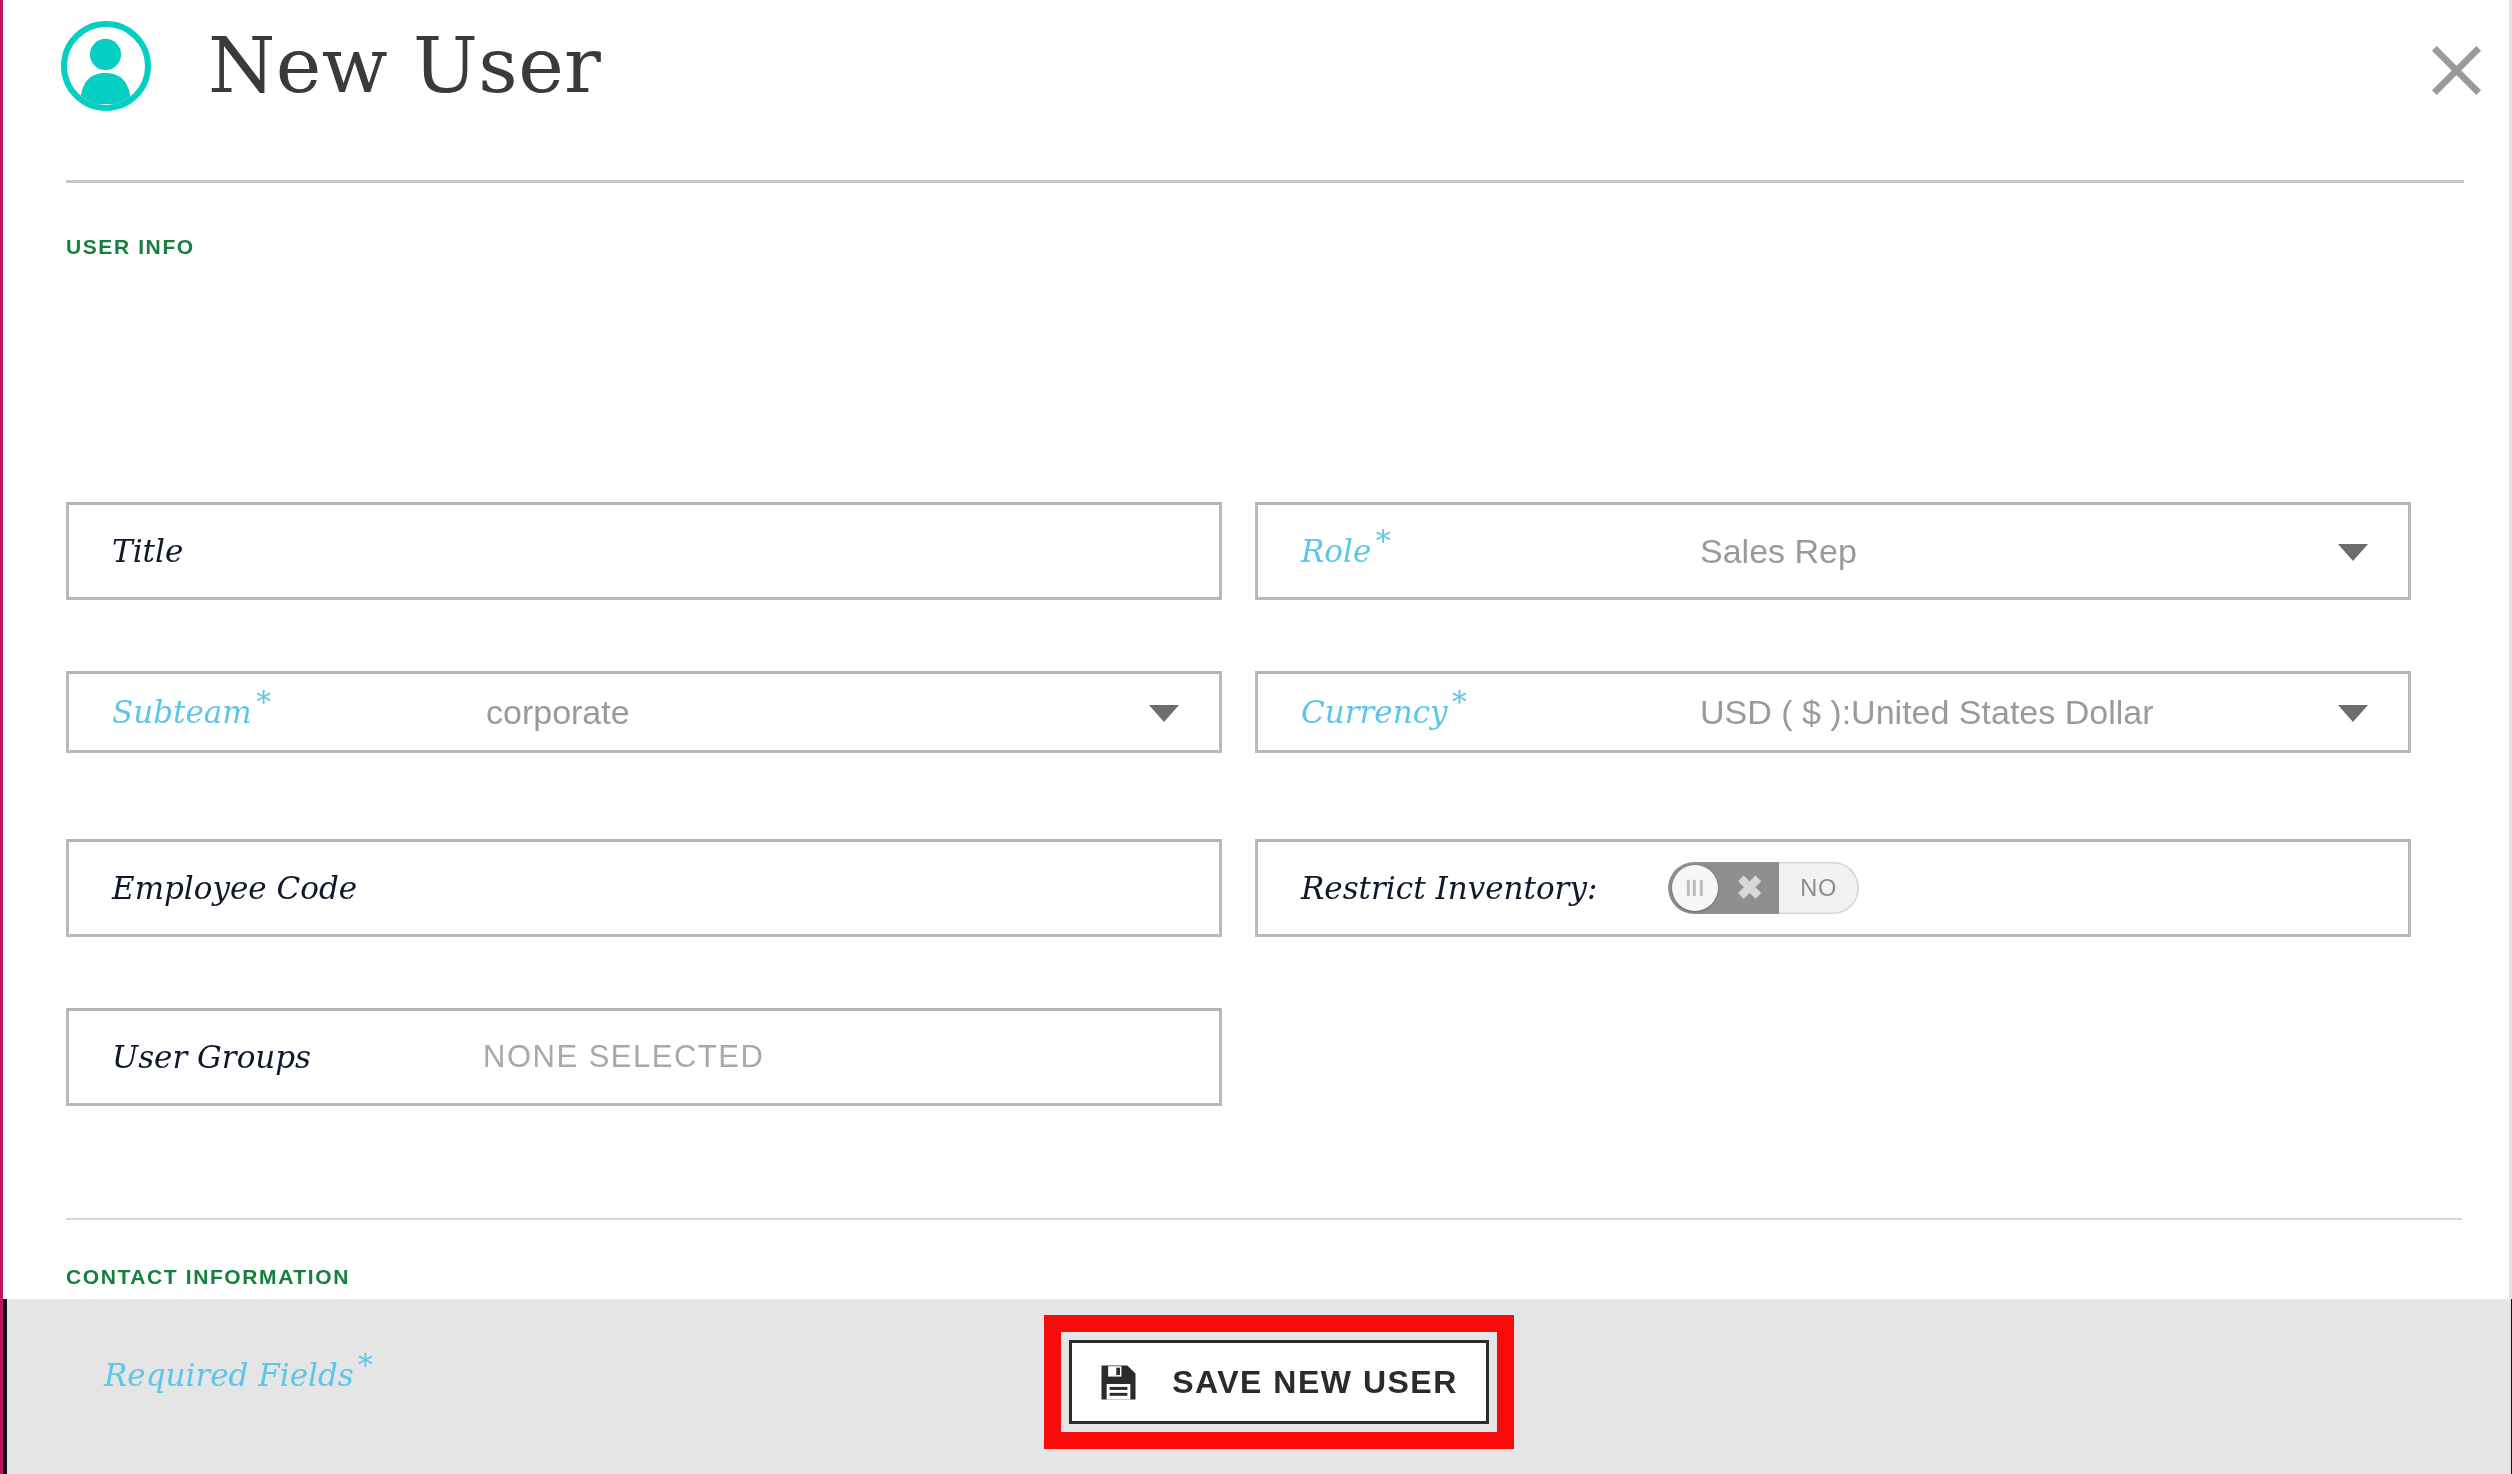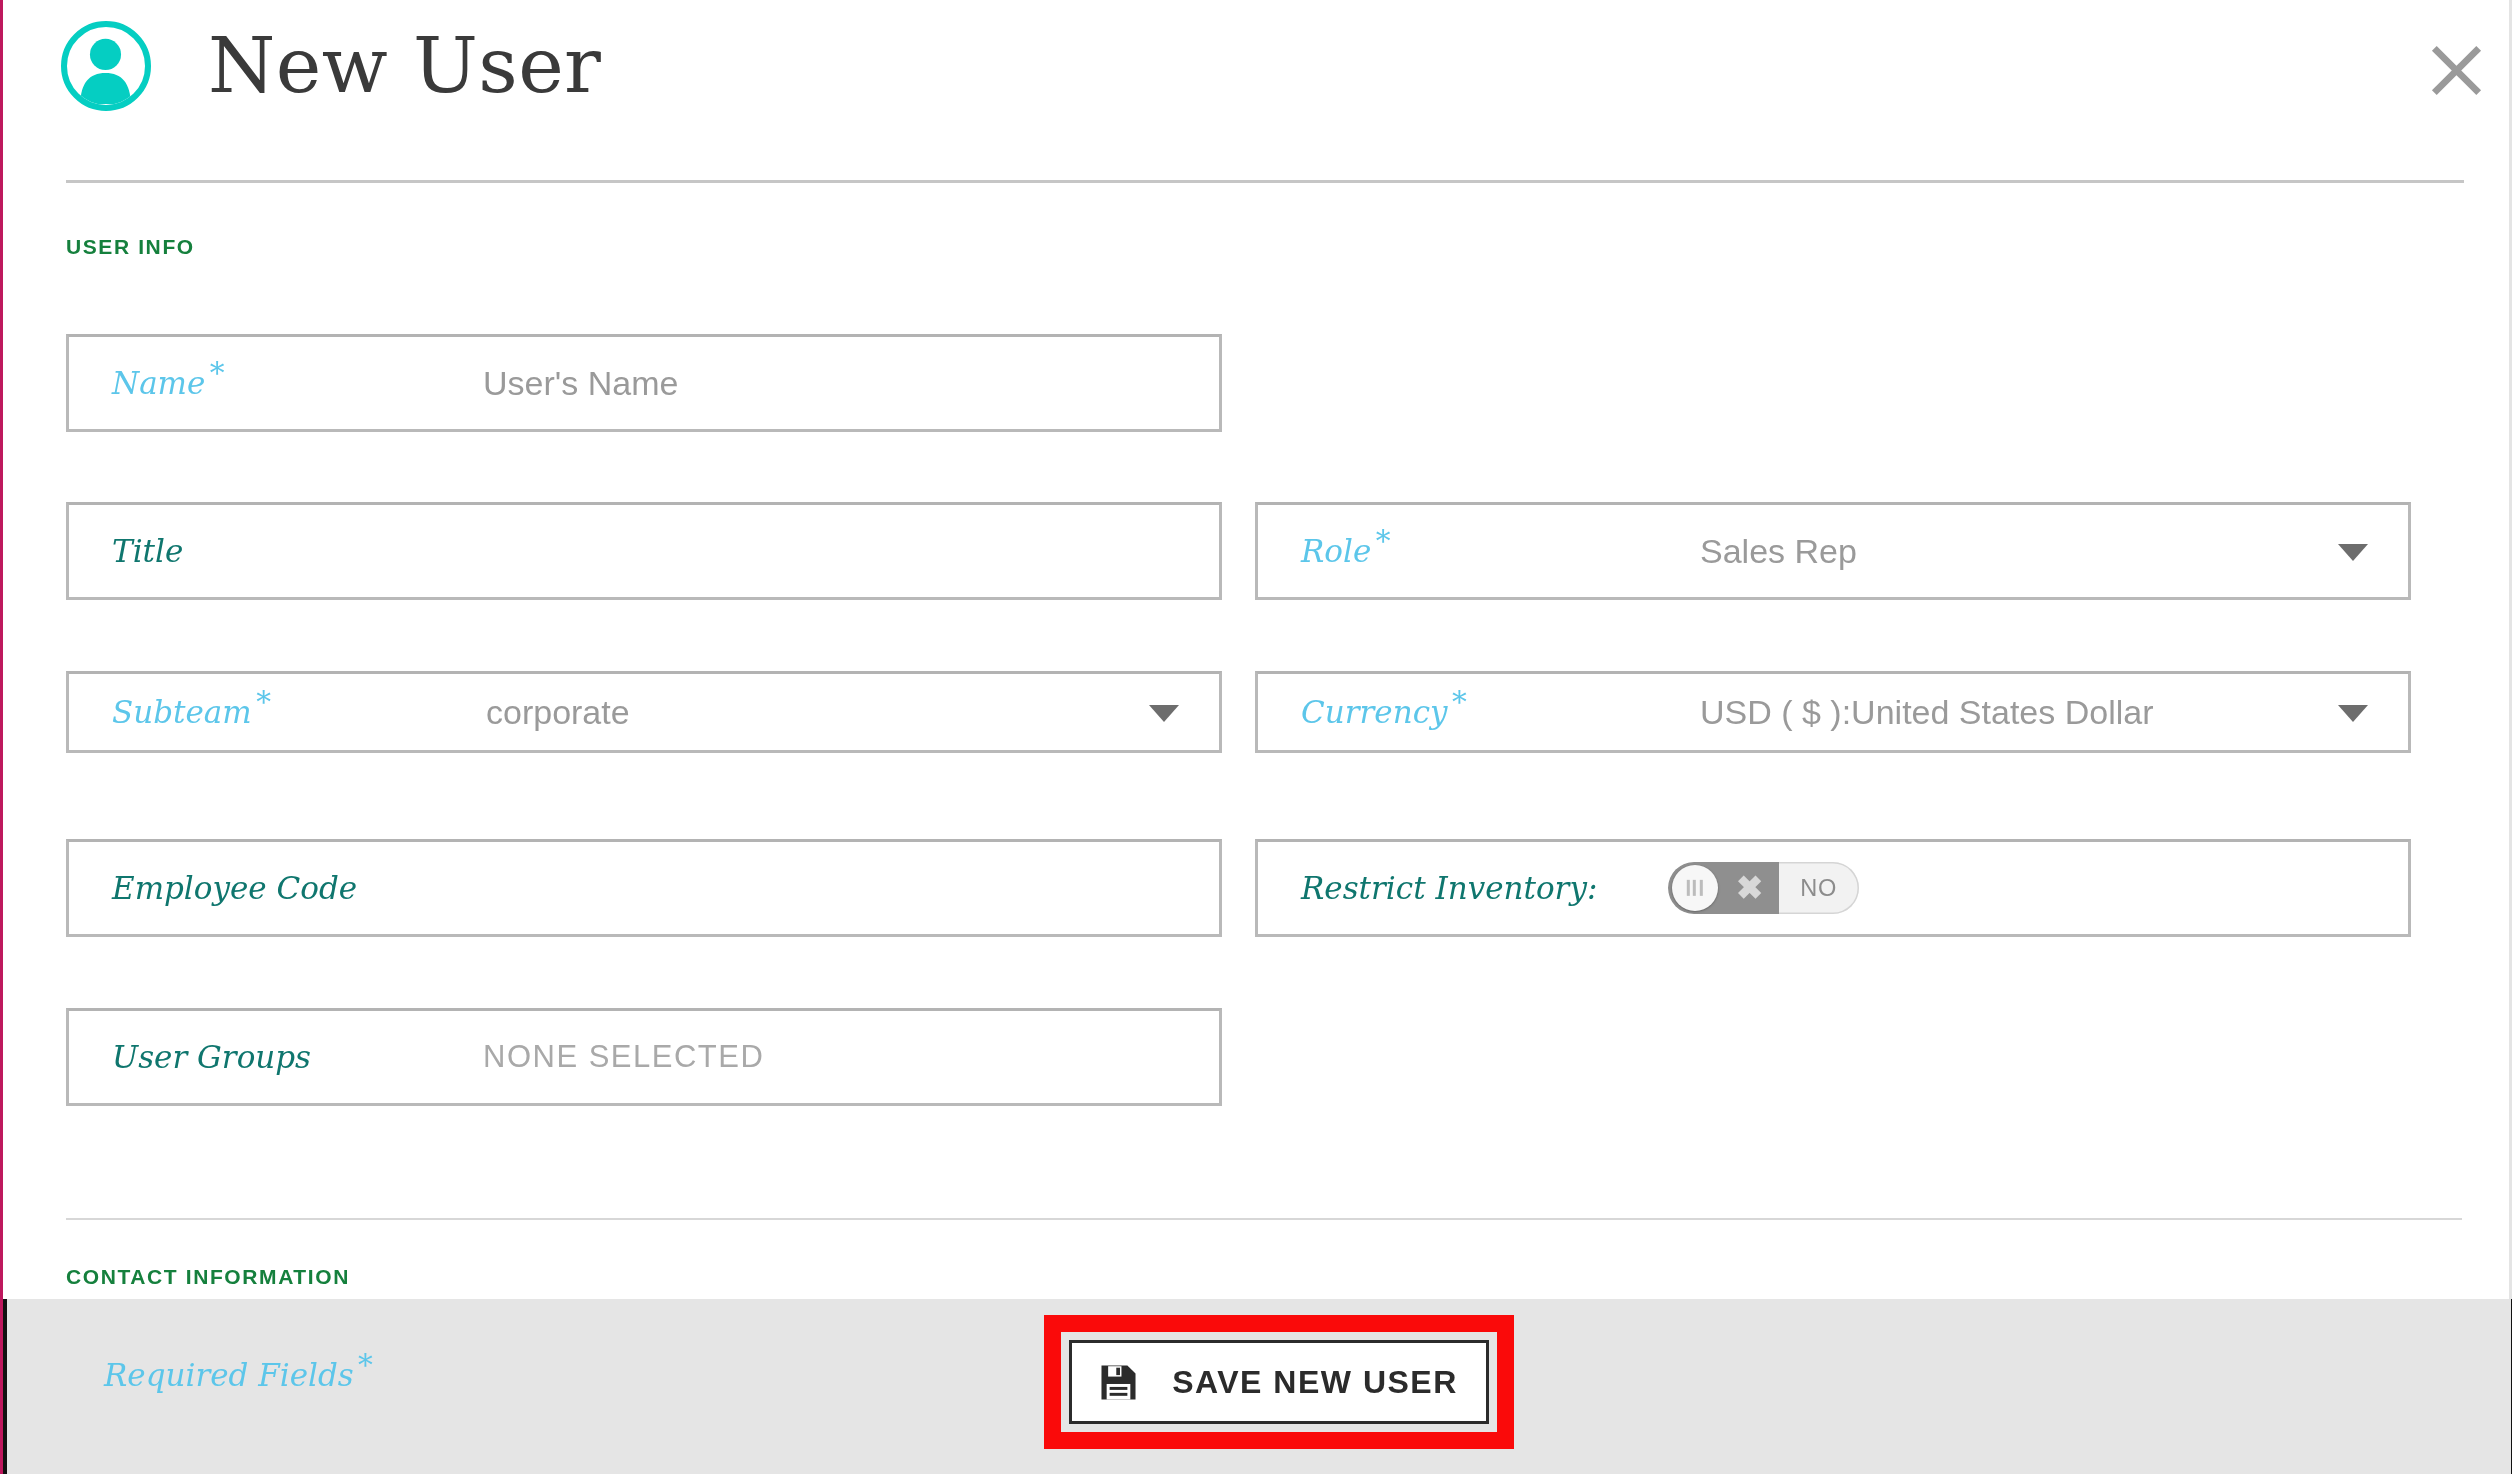--- a/index.html
+++ b/index.html
@@ -98,21 +98,21 @@
     border-top-color: #b3b3b3;
   }
   .field-label {
     position: absolute;
     left: 43px;
     top: 50%;
     transform: translateY(-50%);
     font-family: "DejaVu Serif", "Liberation Serif", serif;
     font-style: italic;
     font-size: 31px;
-    color: #0f766e;
+    color: #0f172a;
     white-space: nowrap;
   }
   .field-label.required { color: #5cc6ea; }
   .field-label .asterisk {
     font-style: normal;
     font-size: 29.6px;
     vertical-align: super;
     line-height: 0;
     margin-left: 4.4px;
   }
@@ -295,24 +295,20 @@
         <line x1="18" y1="18" x2="78" y2="78" stroke="#9a9a9a" stroke-width="9" stroke-linecap="butt"></line>
         <line x1="78" y1="18" x2="18" y2="78" stroke="#9a9a9a" stroke-width="9" stroke-linecap="butt"></line>
       </svg>
     </div>
 
     <div class="header-divider"></div>
   </div>
 
   <div class="section-heading" id="user-info-heading">USER INFO</div>
 
-  <div class="field col-left row-1">
-    <span class="field-label required"><span>Name</span><span class="asterisk">*</span></span>
-    <span class="field-value ph-name">User's Name</span>
-  </div>
 
 
   <div class="field col-left row-2">
     <span class="field-label">Title</span>
     <span class="field-value ph-name"></span>
   </div>
 
   <div class="field col-right row-2">
     <span class="field-label required"><span>Role</span><span class="asterisk">*</span></span>
     <span class="field-value ph-right">Sales Rep</span>

